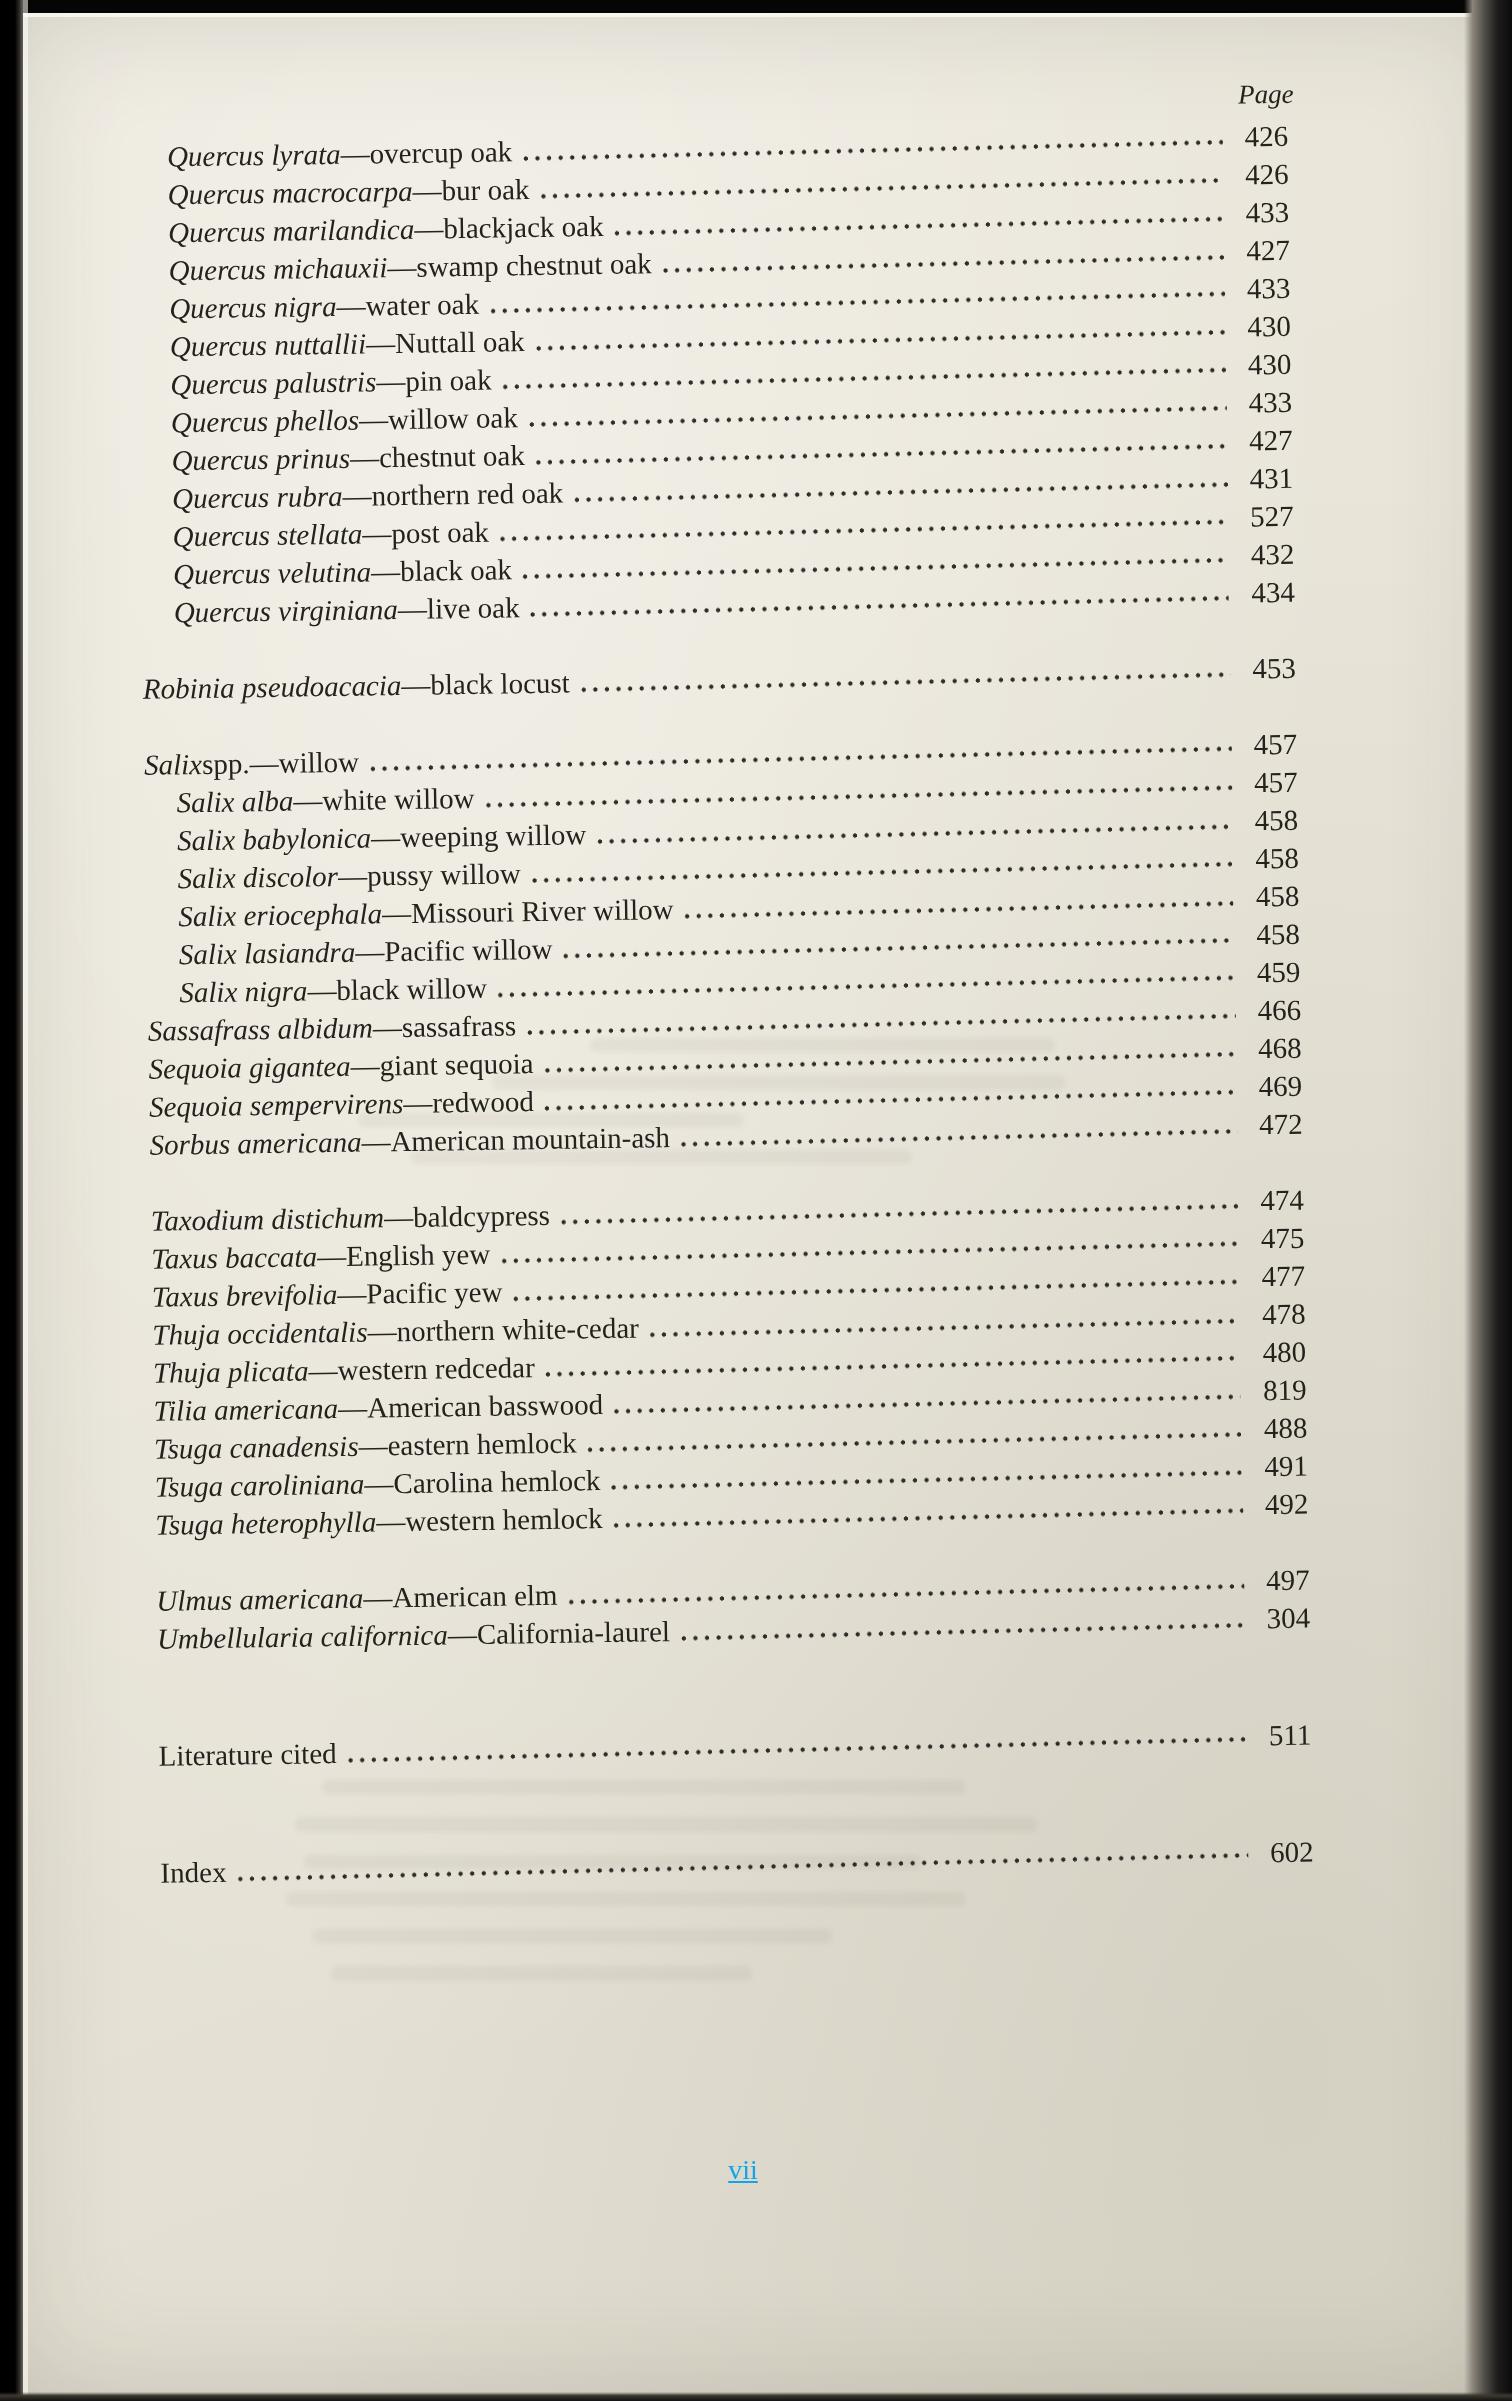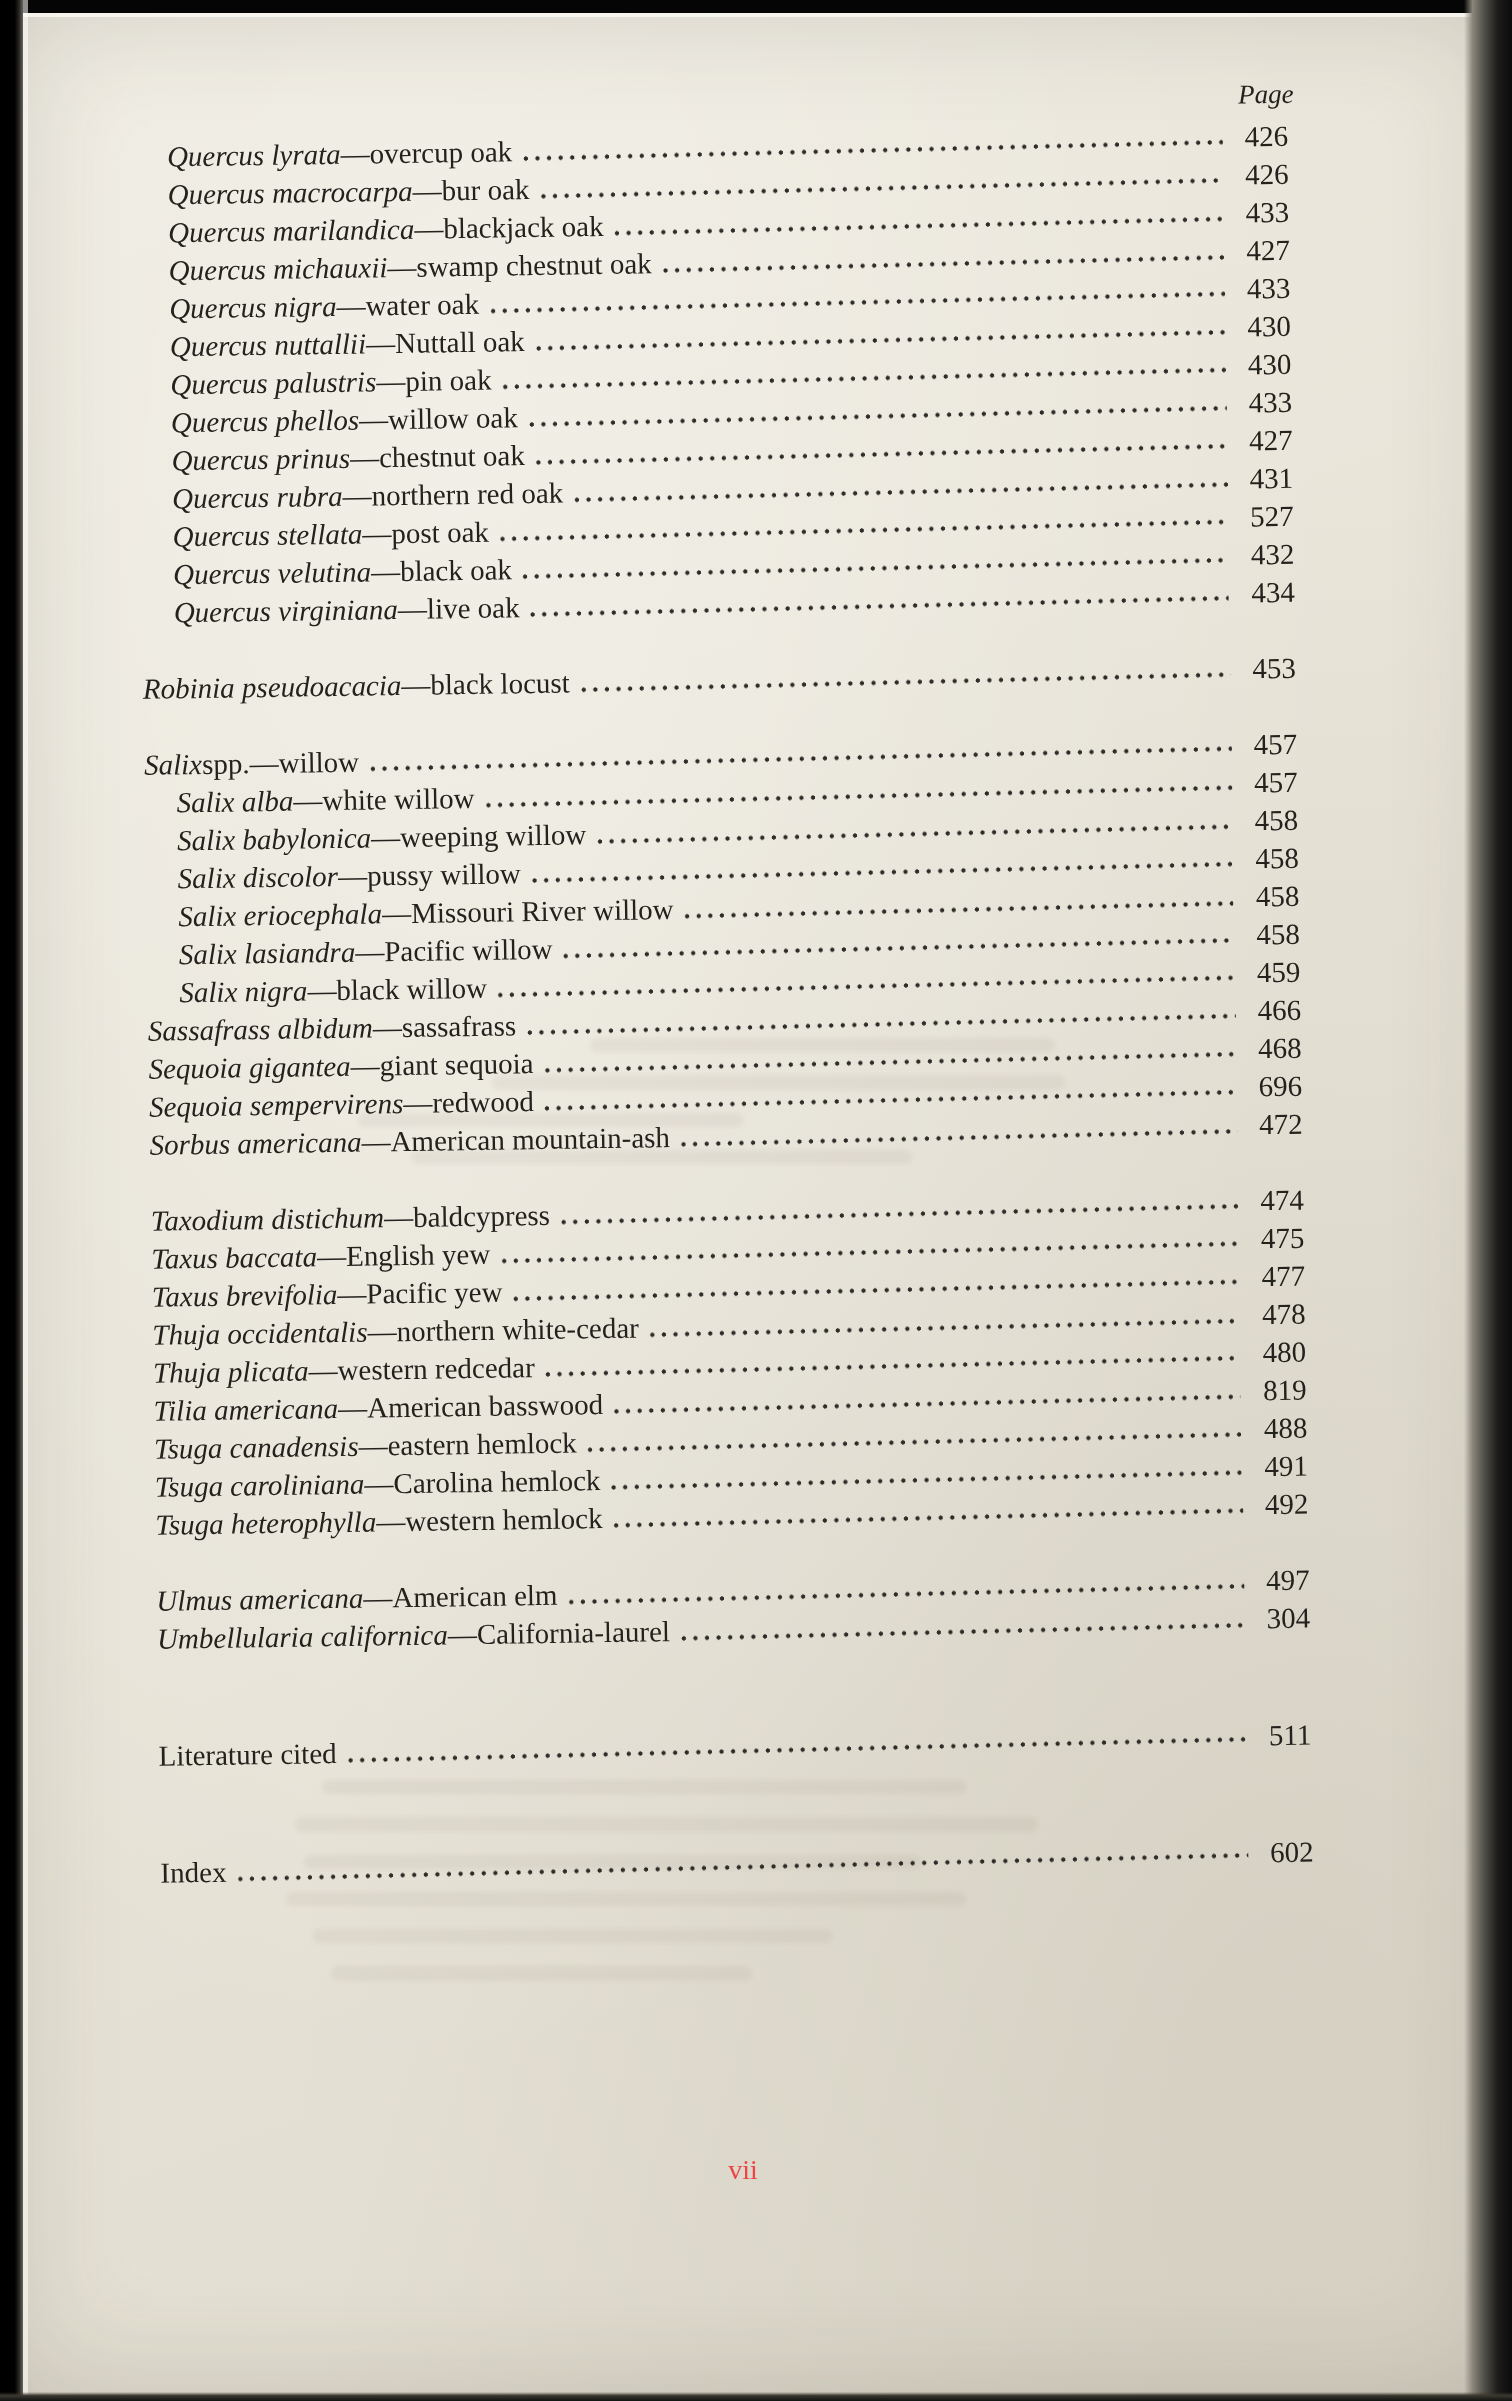--- a/index.html
+++ b/index.html
@@ -85,22 +85,23 @@
     position: relative;
     top: -4.5px;
   }
   .footer {
     position: absolute;
     top: 2154px;
     left: 23px;
     width: 1440px;
     text-align: center;
     font-size: 28px;
-    color: #ef4444;
+    color: #0ea5e9;
     z-index: 3;
+    text-decoration: underline;
   }
   
   .bleed { position: absolute; z-index: 2; pointer-events: none; }
   .bleed span {
     display: block;
     height: 14.3px;
     border-radius: 7.2px;
     background: rgba(110,100,78,0.07);
     filter: blur(2.7px);
     margin-bottom: 23px;
@@ -270,21 +271,21 @@
           <div class="toc-row">
             <span class="latin">Sequoia gigantea</span>
             <span class="common">—giant sequoia</span>
             <span class="leader"></span>
             <span class="pagenum">468</span>
           </div>
           <div class="toc-row">
             <span class="latin">Sequoia sempervirens</span>
             <span class="common">—redwood</span>
             <span class="leader"></span>
-            <span class="pagenum">696</span>
+            <span class="pagenum">469</span>
           </div>
           <div class="toc-row">
             <span class="latin">Sorbus americana</span>
             <span class="common">—American mountain-ash</span>
             <span class="leader"></span>
             <span class="pagenum">472</span>
           </div>
         </div>
         <div class="toc-group">
           <div class="toc-row">

